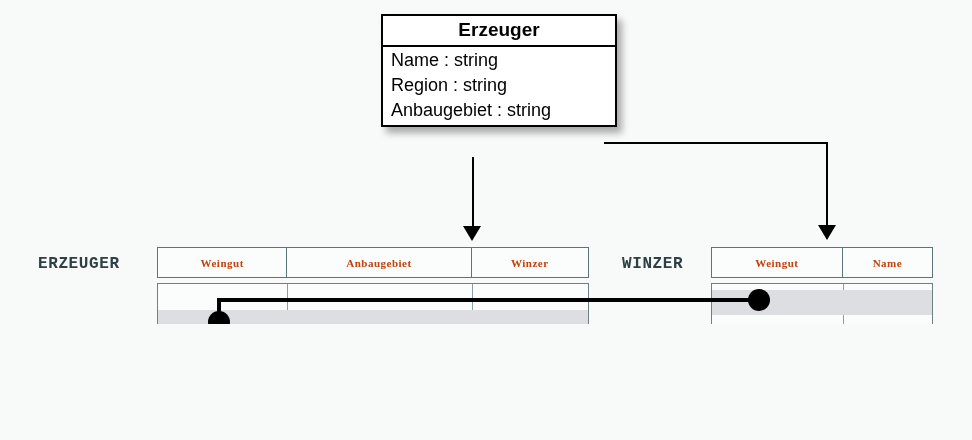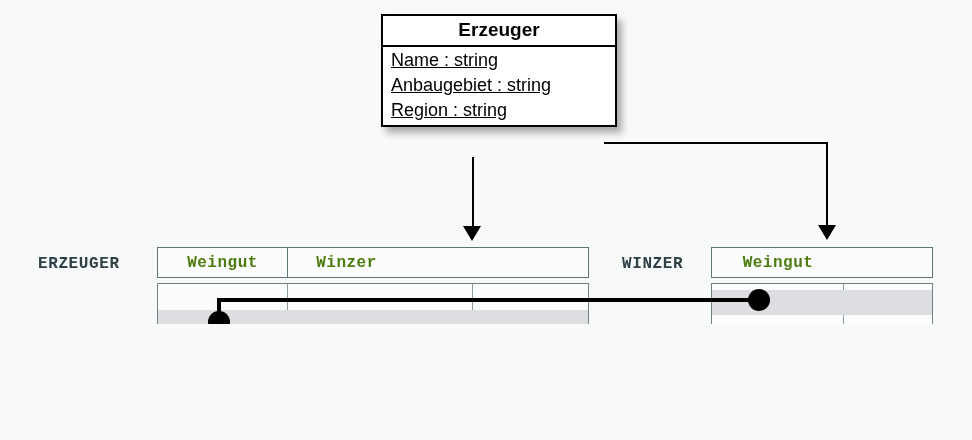--- a/index.html
+++ b/index.html
@@ -32,21 +32,20 @@
     font-weight: bold;
     font-size: 19px;
     line-height: 26px;
     padding: 1px 0 2px 0;
     border-bottom: 2px solid #000;
     color: #000;
     font-family: "Liberation Sans", sans-serif;
   }
   .uml-attrs {
     padding: 1px 16px 2px 8px;
-    text-decoration: underline;
   }
   .uml-attr {
     font-size: 18px;
     line-height: 25px;
     color: #000;
     white-space: nowrap;
     font-family: "Liberation Sans", sans-serif;
   }
 
   
@@ -64,25 +63,25 @@
     display: flex;
     border: 1px solid #5d7579;
     background: #fbfcfc;
     box-sizing: border-box;
     height: 31px;
   }
   .tbl-header .cell {
     display: flex;
     align-items: center;
     justify-content: center;
-    font-family: Liberation Mono, monospace;
+    font-family: Liberation Serif, serif;
     font-weight: bold;
-    font-size: 16px;
+    font-size: 11px;
     letter-spacing: 0.5px;
-    color: #4d7c0f;
+    color: #c2410c;
     border-right: 1px solid #5d7579;
     box-sizing: border-box;
     white-space: nowrap;
   }
   .tbl-header .cell:last-child { border-right: none; }
 
   .tbl-body {
     position: absolute;
     border: 1px solid #6d8084;
     background: #fbfcfc;
@@ -133,53 +132,55 @@
 </style>
 </head>
 <body>
 
 <div id="canvas">
 
   <div class="uml-box">
     <div class="uml-title">Erzeuger</div>
     <div class="uml-attrs">
       <div class="uml-attr">Name : string</div>
+      <div class="uml-attr">Region : string</div>
       <div class="uml-attr">Anbaugebiet : string</div>
-      <div class="uml-attr">Region : string</div>
     </div>
   </div>
 
   <div class="vseg" style="left:472px; top:157px; height:70px;"></div>
   <div class="arrow-down" style="left:463px; top:226px;"></div>
 
   <div class="hseg" style="left:604px; top:142px; width:224px;"></div>
   <div class="vseg" style="left:826px; top:142px; height:84px;"></div>
   <div class="arrow-down" style="left:818px; top:225px;"></div>
 
   <div class="rel-label" style="left:38px; top:255px;">ERZEUGER</div>
 
   <div class="tbl-header" style="left:157px; top:247px; width:432px;">
     <div class="cell" style="width:130px;">Weingut</div>
+    <div class="cell" style="width:185px;">Anbaugebiet</div>
     <div class="cell" style="width:117px;">Winzer</div>
   </div>
 
   <div class="tbl-body" style="left:157px; top:283px; width:432px; height:119px;">
     <div class="vline" style="left:129px;"></div>
     <div class="vline" style="left:314px;"></div>
     <div class="hline" style="top:29px;"></div>
     <div class="hline" style="top:59px;"></div>
     <div class="hline" style="top:89px;"></div>
   </div>
 
   <div class="stripe" style="left:158px; top:310px; width:430px; height:25px;"></div>
 
   <div class="rel-label" style="left:622px; top:255px;font-family:Liberation Mono, monospace;">WINZER</div>
 
   <div class="tbl-header" style="left:711px; top:247px; width:222px;">
     <div class="cell" style="width:132px;">Weingut</div>
+    <div class="cell" style="width:90px;">Name</div>
   </div>
 
   <div class="tbl-body" style="left:711px; top:283px; width:222px; height:89px;">
     <div class="vline" style="left:131px;"></div>
     <div class="hline" style="top:29px;"></div>
     <div class="hline" style="top:59px;"></div>
   </div>
 
   <div class="stripe" style="left:712px; top:290px; width:220px; height:25px;"></div>
   <div class="stripe" style="left:712px; top:338px; width:220px; height:25px;"></div>

